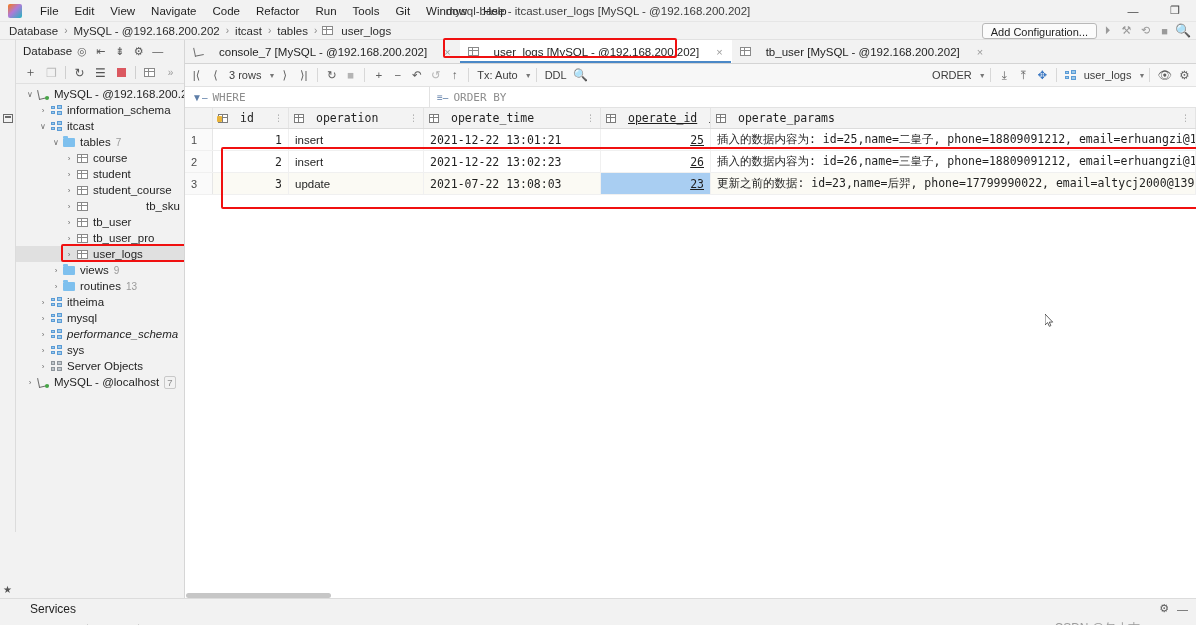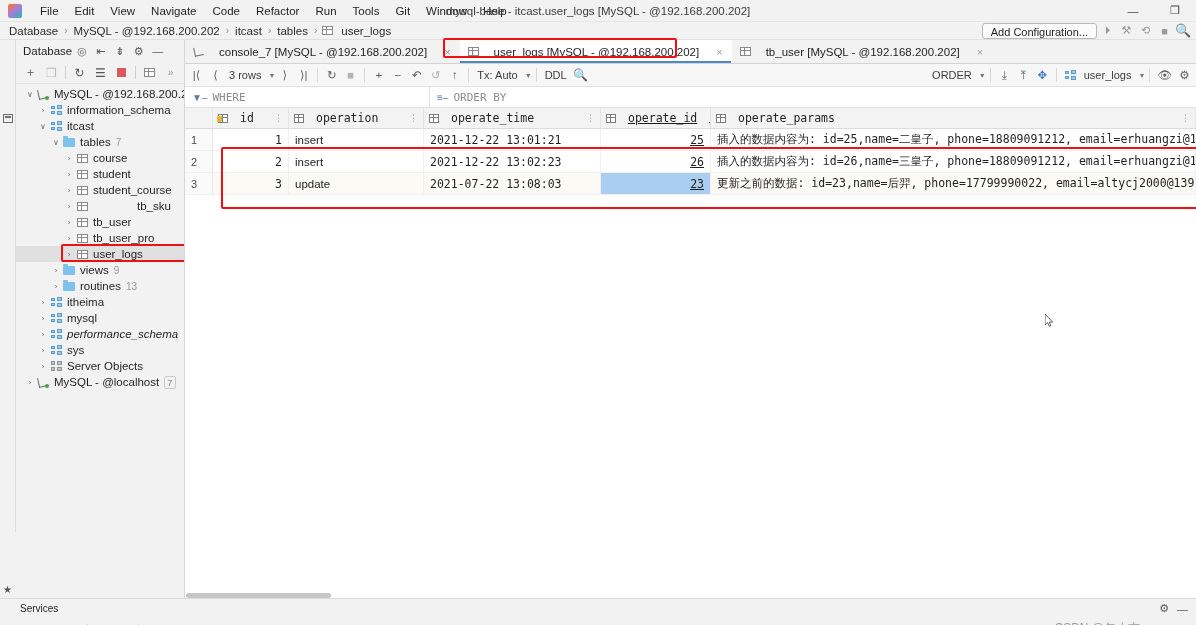--- a/index.html
+++ b/index.html
@@ -171,21 +171,21 @@
   .col-par{ flex:1; min-width:0; }
 
   .cursor-arrow{ position:absolute; left:860px; top:206px; width:9px;height:13px; z-index:12;}
 
   .scroll-h{ position:absolute; left:0; bottom:0; height:5px; width:100%;}
   .scroll-h .thumb{ height:5px; background:#c6c6c6; border-radius:3px; width:145px; margin-left:1px;}
 
   
   .bottombar{ height:20px; background:#f2f2f2; border-top:1px solid #dcdcdc;
               display:flex; align-items:center; padding-left:20px; position:relative;}
-  .bottombar .lbl{ font-size:10px; color:#1f1f1f; }
+  .bottombar .lbl{ font-size:12px; color:#1f1f1f;margin-left:10px; }
   .bb-right{ margin-left:auto; display:flex; align-items:center; gap:8px; padding-right:8px;
              color:#5a5a5a; font-size:11px;}
   .svcrow{ height:25px; background:#f2f2f2; display:flex; align-items:center;
            padding-left:18px; position:relative;}
   .sv{ width:22px;height:19px; display:flex;align-items:center;justify-content:center;
        color:#4a4a4a; font-size:11.5px;}
   .watermark{ position:absolute; right:56px; bottom:6px; font-size:12px; color:#9b9b9b; }
 
   .bot-strip{ position:absolute; left:0; bottom:0; width:16px; height:66px; background:#f2f2f2;}
 </style>
@@ -332,21 +332,21 @@
           <span class="tico">
             <i class="ic-table"></i>
           </span>
           <span style="margin-left: 4px;">student_course</span>
         </div>
         <div class="tnode" style="padding-left: 47px;">
           <span class="arrow">›</span>
           <span class="tico">
             <i class="ic-table"></i>
           </span>
-          <span style="margin-left: 4px; padding-left: 44px;">tb_sku</span>
+          <span style="margin-left: 13px; padding-left: 44px;">tb_sku</span>
         </div>
         <div class="tnode" style="padding-left: 47px;">
           <span class="arrow">›</span>
           <span class="tico">
             <i class="ic-table"></i>
           </span>
           <span style="margin-left: 4px;">tb_user</span>
         </div>
         <div class="tnode" style="padding-left: 47px;">
           <span class="arrow">›</span>

